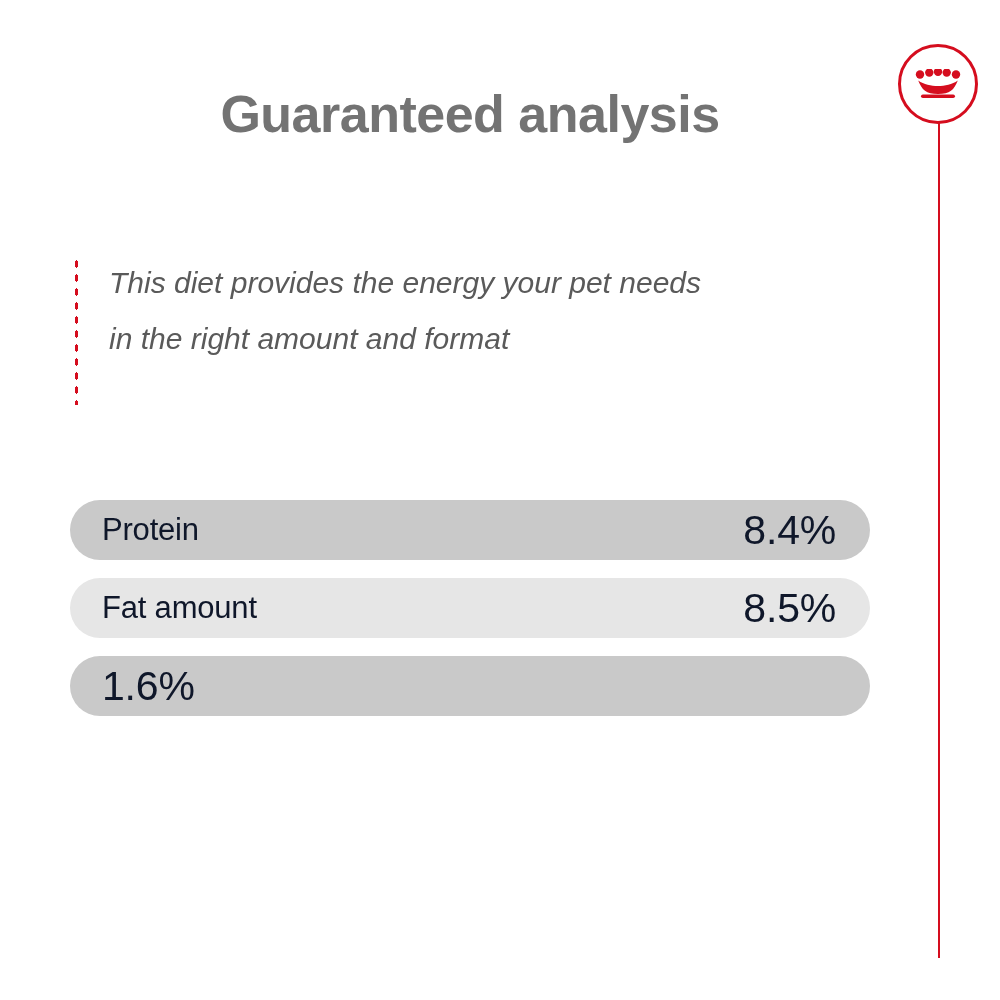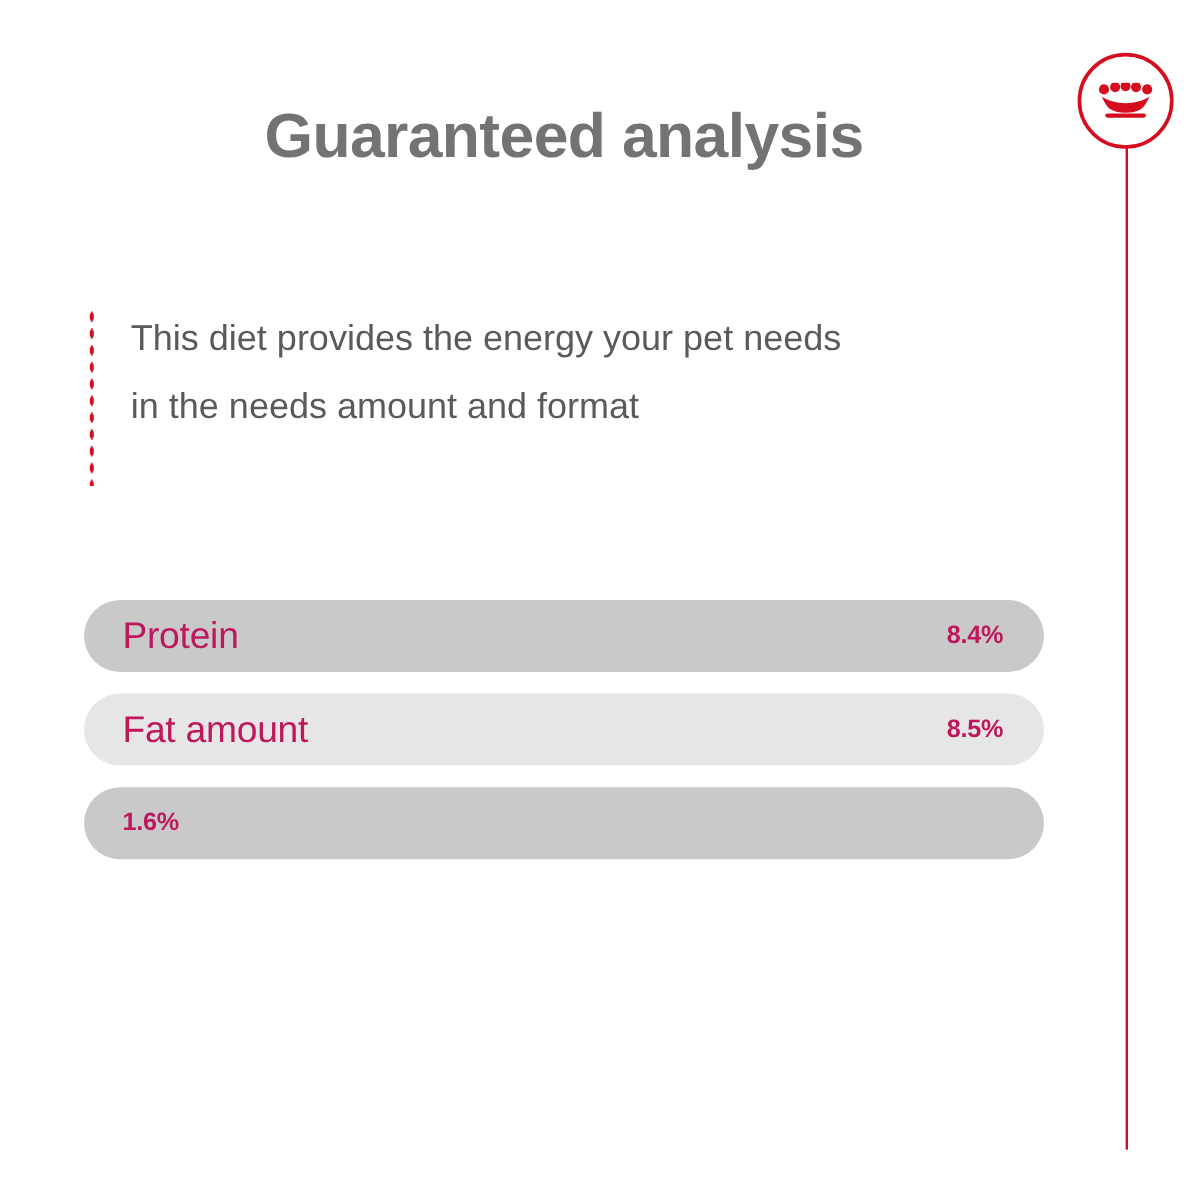--- a/index.html
+++ b/index.html
@@ -80,51 +80,52 @@
     background-repeat: repeat-y;
     margin-top: 2px;
   }
   .intro-text {
     margin-left: 30px;
     color: #5a5a5a;
     font-size: 30px;
     line-height: 1.85;
     font-weight: 400;
     max-width: 700px;
+    font-style: italic;
   }
 
   
   .rows {
     position: absolute;
     top: 500px;
     left: 70px;
     width: 800px;
   }
   .row {
     height: 60px;
     border-radius: 30px;
     display: flex;
     align-items: center;
     justify-content: space-between;
     padding: 0 34px 0 32px;
     box-sizing: border-box;
     margin-bottom: 18px;
-    color: #be185d;
+    color: #0f172a;
   }
   .row.shade-dark  { background: #c9c9c9; }
   .row.shade-light { background: #e6e6e6; }
 
   .row-label {
     font-size: 31px;
     font-weight: 400;
     letter-spacing: -0.2px;
   }
   .row-value {
-    font-size: 21px;
-    font-weight: 700;
+    font-size: 41px;
+    font-weight: 400;
     letter-spacing: -0.2px;
   }
 </style>
 </head>
 <body>
 
 <div class="page">
 
   <div class="brand-mark">
     <span>
@@ -142,21 +143,21 @@
     </span>
   </div>
   <div class="brand-rule"></div>
 
   <div class="title">Guaranteed analysis</div>
 
   <div class="intro">
     <div class="dotted-rule"></div>
     <div class="intro-text">
       <div>This diet provides the energy your pet needs</div>
-      <div>in the needs amount and format</div>
+      <div>in the right amount and format</div>
     </div>
   </div>
 
   <div class="rows">
 
     <div class="row shade-dark">
       <span class="row-label">Protein</span>
       <span class="row-value">8.4%</span>
     </div>
 

